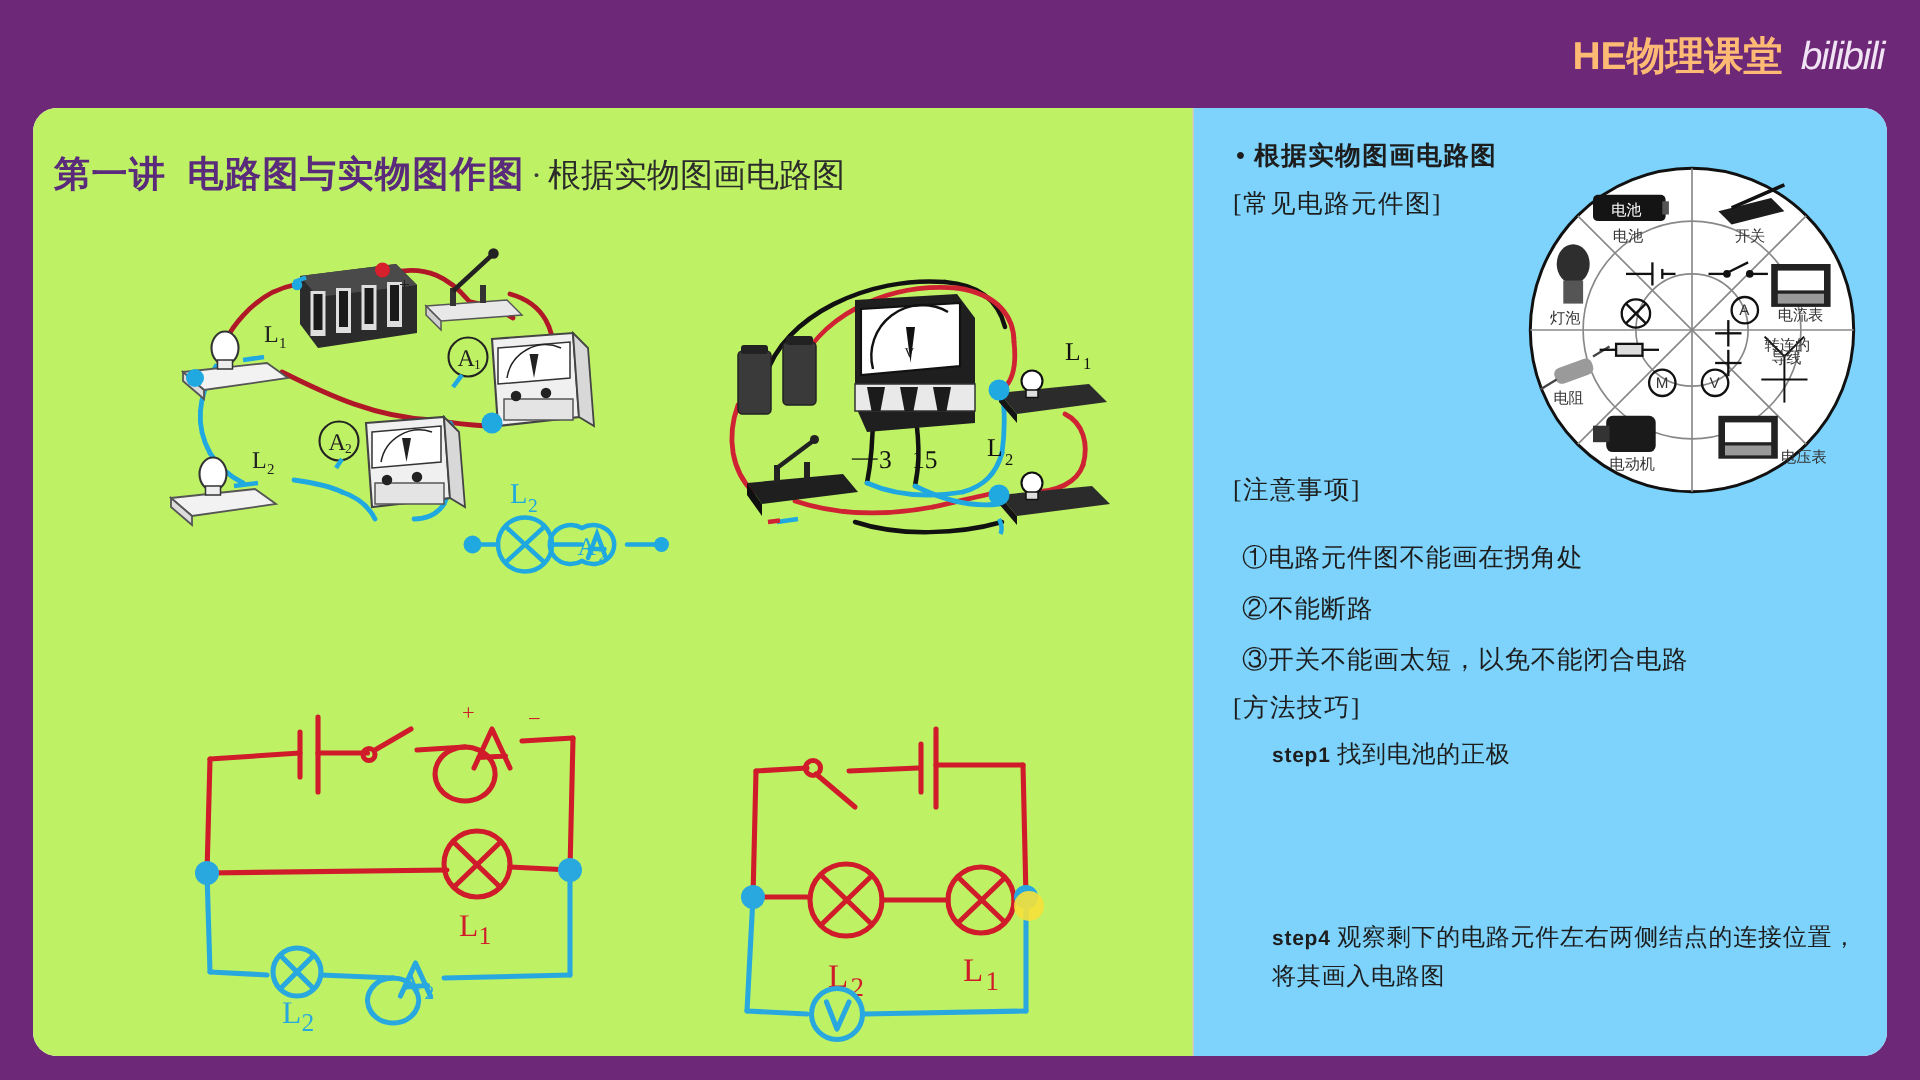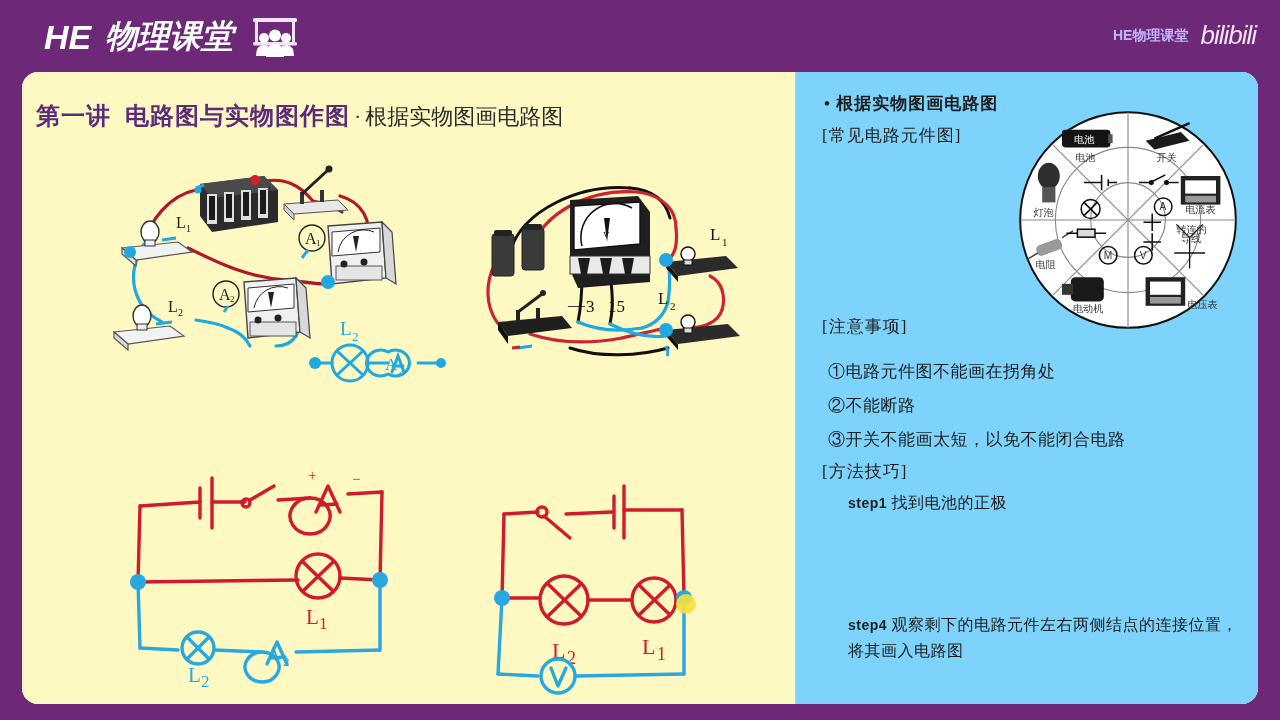--- a/index.html
+++ b/index.html
@@ -20,33 +20,33 @@
   .brand-cn{
     font-family:"Liberation Sans","DejaVu Sans",sans-serif;
     font-style:italic;font-weight:bold;font-size:32px;color:#ffffff;margin-left:4px;
   }
   .brand-logo{margin-left:6px;margin-top:2px;}
   .brand-right{
     position:absolute;right:24px;top:20px;display:flex;align-items:center;gap:12px;
   }
   .brand-right-txt{
     font-family:"Liberation Sans","DejaVu Sans",sans-serif;
-    font-weight:bold;font-size:14px;color:#c4b5fd;
+    font-weight:bold;font-size:26px;color:#fdba74;
   }
   .bili{
     font-family:"Liberation Sans","DejaVu Sans",sans-serif;
     font-weight:normal;font-style:italic;font-size:26px;color:#F1E4F4;letter-spacing:-1px;
   }
 
   
   .card{
     position:absolute;left:22px;top:72px;width:1236px;height:632px;
     background:#ffffff;border-radius:16px;overflow:hidden;
   }
-  .left-pane{position:absolute;left:0;top:0;width:874px;height:632px;background:#fef9c3;}
+  .left-pane{position:absolute;left:0;top:0;width:874px;height:632px;background:#bef264;}
   .divider{position:absolute;left:773px;top:0;width:1px;height:632px;background:#c9c9c9;}
   .right-pane{position:absolute;left:774px;top:0;width:462px;height:632px;background:#7dd3fc;}
 
   
   .title-row{position:absolute;left:14px;top:28px;display:flex;align-items:baseline;}
   .title-main{
     font-family:"Liberation Sans","DejaVu Sans",sans-serif;
     font-weight:bold;font-size:24px;color:#5B2B7B;letter-spacing:1px;white-space:nowrap;
   }
   .title-lesson{margin-right:14px;}
@@ -81,38 +81,20 @@
   svg{display:block;overflow:visible;}
   .lblserif{font-family:"Liberation Serif","DejaVu Serif",serif;}
   .wlbl{font-family:"Liberation Sans","DejaVu Sans",sans-serif;font-size:4.6px;fill:#333;}
 </style>
 </head>
 <body>
 
 <div class="stage">
 
   <div class="header">
-    <div class="brand">
-      <span class="brand-he">HE</span>
-      <span class="brand-cn">物理课堂</span>
-      <span class="brand-logo">
-        <svg width="52" height="44" viewBox="0 0 52 44">
-          <rect x="4" y="2" width="44" height="4" rx="1.5" fill="#F3E2F6"></rect>
-          <rect x="6" y="6" width="3" height="20" fill="#F3E2F6"></rect>
-          <rect x="43" y="6" width="3" height="20" fill="#F3E2F6"></rect>
-          <rect x="4" y="26" width="44" height="3.5" rx="1.5" fill="#F3E2F6"></rect>
-          <circle cx="15" cy="22" r="5" fill="#fff"></circle>
-          <circle cx="26" cy="19.5" r="6" fill="#fff"></circle>
-          <circle cx="37" cy="22" r="5" fill="#fff"></circle>
-          <path d="M7 40 q0 -11 8 -11 q8 0 8 11 z" fill="#fff"></path>
-          <path d="M17 41 q0 -13 9 -13 q9 0 9 13 z" fill="#fff"></path>
-          <path d="M29 40 q0 -11 8 -11 q8 0 8 11 z" fill="#fff"></path>
-        </svg>
-      </span>
-    </div>
     <div class="brand-right">
       <span class="brand-right-txt">HE物理课堂</span>
       <span class="bili">bilibili</span>
     </div>
   </div>
 
   <div class="card">
 
     <div class="left-pane">
 

